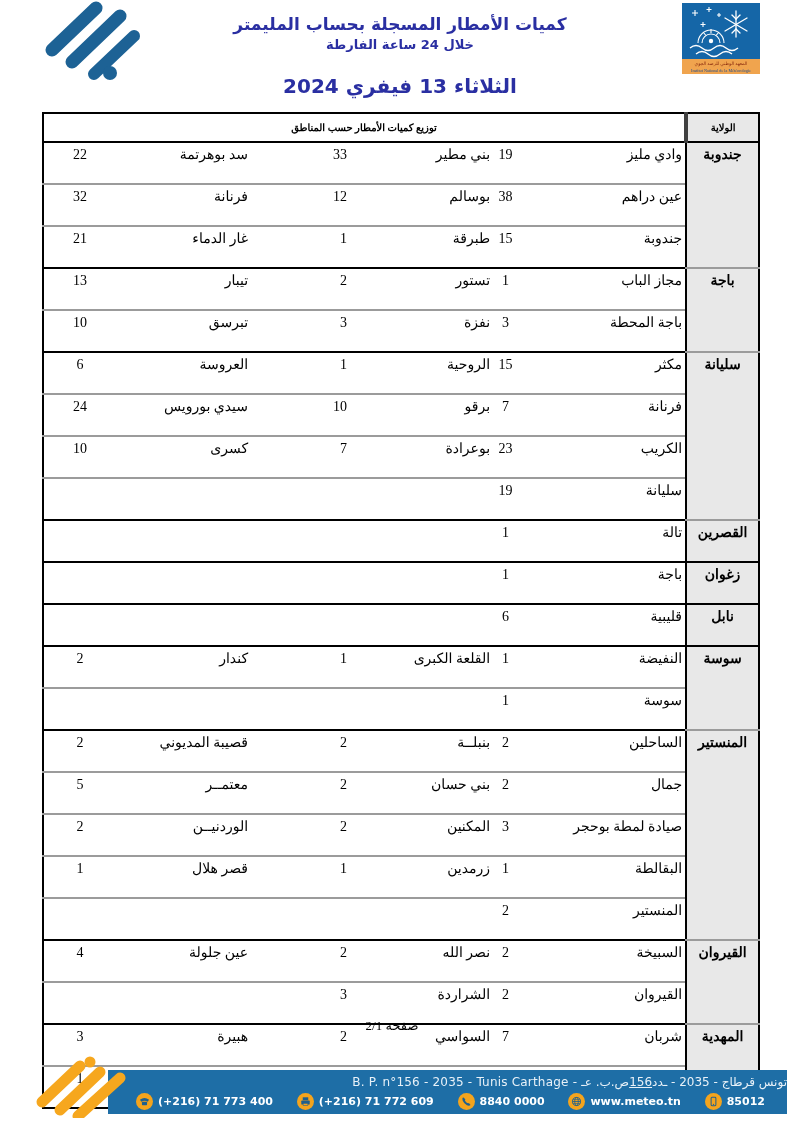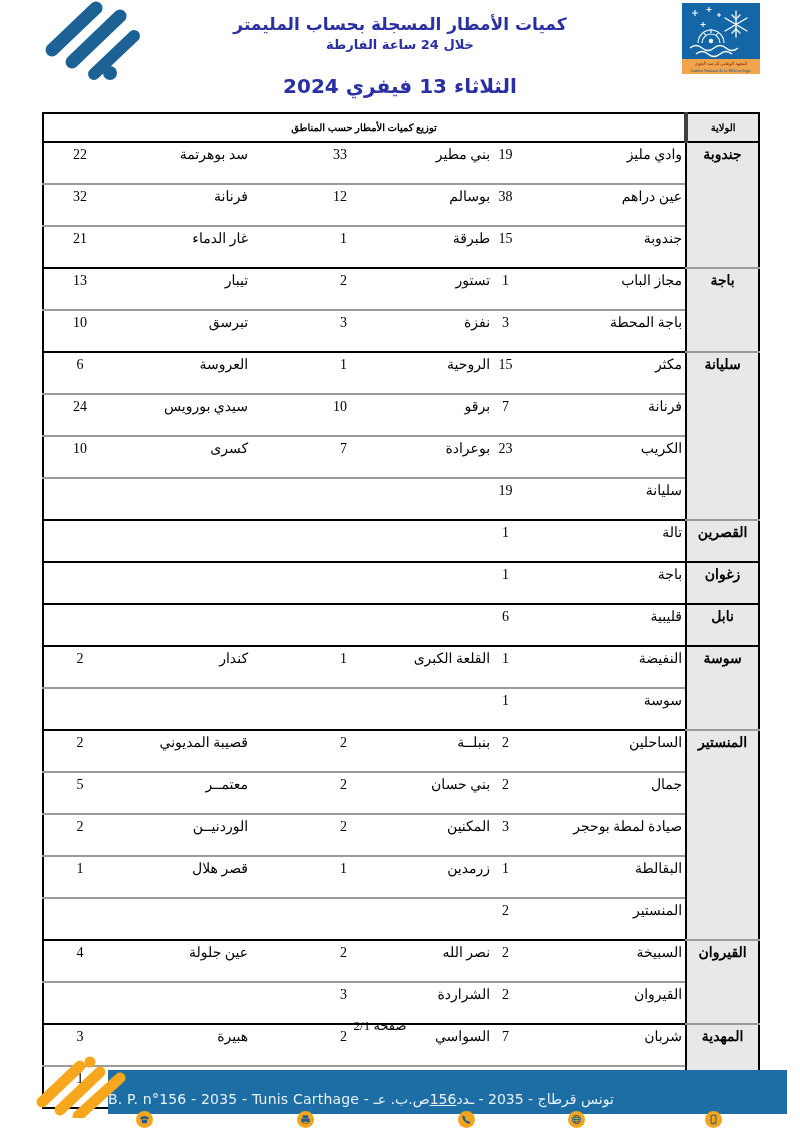--- a/index.html
+++ b/index.html
@@ -24,26 +24,26 @@
   th.main-h{background:#fff;}
   table.rain td{height:36px;vertical-align:top;padding-top:3px;font-size:14px;line-height:18px;
                 border-bottom:2px solid #9b9b9b;overflow:hidden;white-space:nowrap;}
   td.gov{background:#e8e8e8;border-left:2px solid #000;border-bottom:2px solid #000;
          text-align:center;vertical-align:middle;font-weight:bold;font-size:15px;padding-top:0;}
   tr.gend td{border-bottom:2px solid #000;}
   td.rn{text-align:right;padding-right:3px;}
   td.rv0,td.rv2{text-align:center;}
   td.rv1{padding-right:6px;}
   
-  .page-num{position:absolute;left:0;top:1018px;width:760px;text-align:center;
+  .page-num{position:absolute;left:12px;top:1018px;width:760px;text-align:center;
             font-size:13px;color:#000;direction:rtl;}
   
   .bottom-bar{position:absolute;left:108px;top:1070px;width:679px;height:44px;background:#1e6ea6;
               font-family:"DejaVu Sans","Liberation Sans",sans-serif;}
-  .bar-addr{margin-top:21px;text-align:left;font-size:14px;color:#e8f1f8;letter-spacing:.2px;}
+  .bar-addr{margin-top:5px;text-align:right;font-size:12px;color:#e8f1f8;letter-spacing:.2px;}
   .bar-addr span{unicode-bidi:isolate;}
   .bar-contacts{display:flex;justify-content:space-between;
                 padding:4px 22px 0 28px;}
   .contact{display:flex;align-items:center;gap:5px;color:#ffffff;font-size:11px;font-weight:bold;}
   .cicon{display:inline-flex;align-items:center;justify-content:center;width:17px;height:17px;
          border-radius:50%;background:#f4a41d;flex:0 0 17px;}
   .cicon svg{width:11px;height:11px;display:block;}
   .logo-bottom{position:absolute;left:34px;top:1056px;}
 </style>
 </head>

